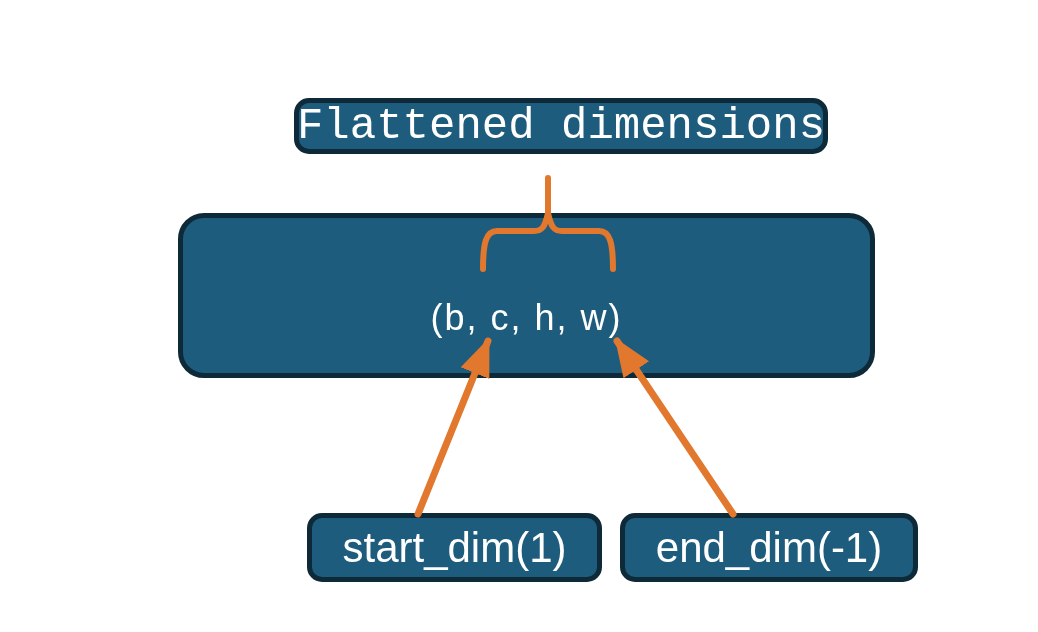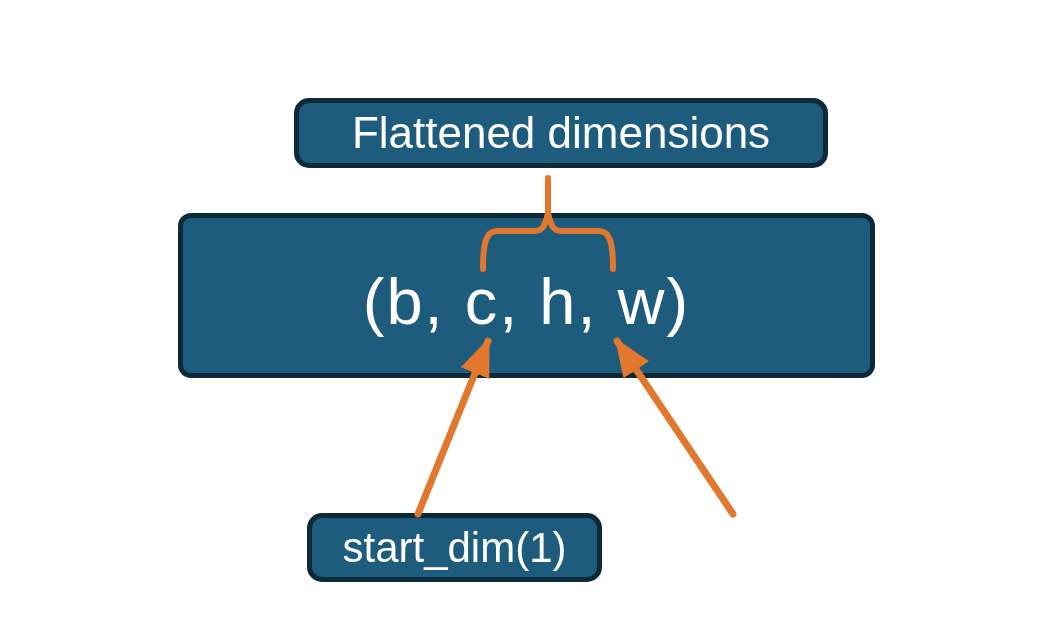--- a/index.html
+++ b/index.html
@@ -27,29 +27,30 @@
     background: var(--box-fill);
     border: 5px solid var(--box-border);
     color: var(--text-color);
     display: flex;
     align-items: center;
     justify-content: center;
     white-space: nowrap;
   }
   .box-top {
     left: 294px; top: 98px;
-    width: 534px; height: 70px;
+    width: 534px; height: 56px;
     border-radius: 15px;
     font-size: 44px;
+    font-family: Liberation Mono, monospace;
   }
   .box-main {
     left: 178px; top: 213px;
     width: 697px; height: 165px;
-    border-radius: 13px;
-    font-size: 65px;
+    border-radius: 26px;
+    font-size: 36px;
     letter-spacing: 2px;
     align-items: flex-end;
     padding-bottom: 34px;
   }
   .box-bottom {
     top: 513px;
     height: 69px;
     border-radius: 15px;
     font-size: 42px;
     margin-left: 40px;
@@ -81,20 +82,23 @@
   </div>
 
   <div class="box box-main">
     <span>(b, c, h, w)</span>
   </div>
 
   <div class="box box-bottom box-start">
     <span>start_dim(1)</span>
   </div>
 
+  <div class="box box-bottom box-end">
+    <span>end_dim(-1)</span>
+  </div>
 
   <svg class="overlay" viewBox="0 0 1038 632" xmlns="http://www.w3.org/2000/svg">
     <defs>
       <marker id="arrowhead" viewBox="0 0 10 10" refX="9" refY="5" markerWidth="5.5" markerHeight="5.5" orient="auto">
         <path class="fill-accent" d="M 0 1 L 10 5 L 0 9 Z"></path>
       </marker>
     </defs>
 
     <path class="stroke-accent" stroke-width="6" d="M 548 178 L 548 212"></path>
 

